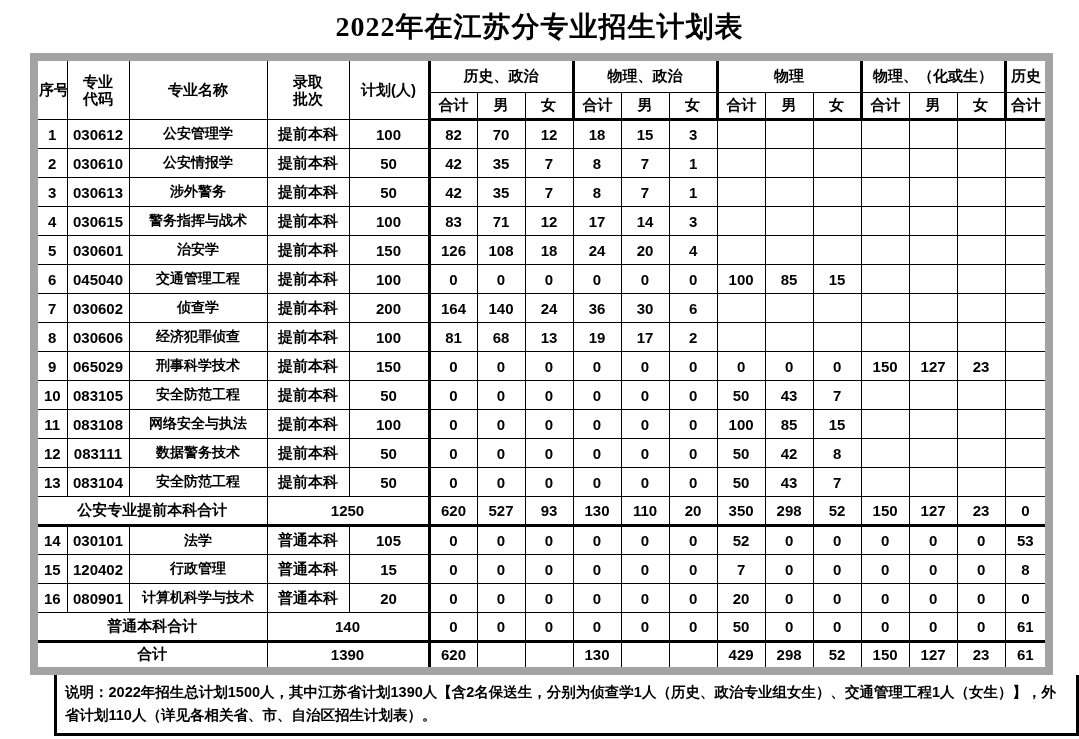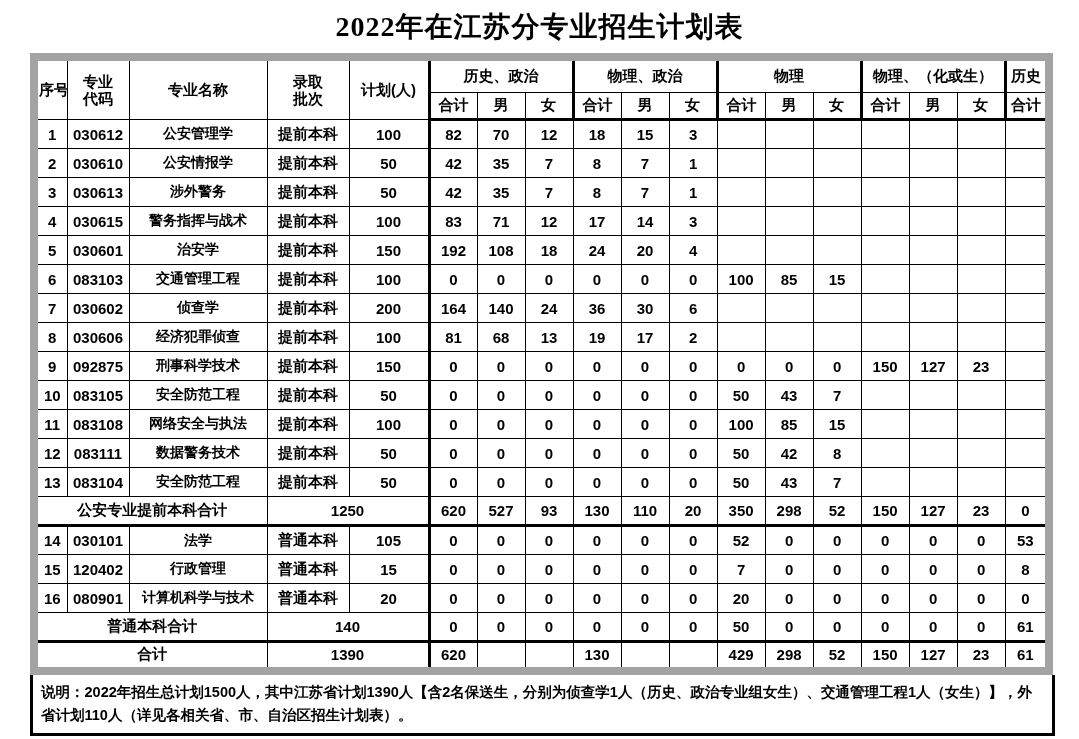--- a/index.html
+++ b/index.html
@@ -16,21 +16,21 @@
         overflow:hidden;white-space:nowrap;}
   thead tr.grprow th{height:31px;}
   thead tr.subhead th{height:25px;border-bottom:3px solid #000;}
   tbody tr{height:29px;}
   .pre{white-space:pre-line;line-height:1.15;}
   .vsep{border-left:3px solid #000;}
   tr.thick-bottom td{border-bottom:3px solid #000;}
   td.name-cell{font-size:14px;}
   .note{width:1003px;border:3px solid #000;border-top:none;
         padding:6px 8px 6px 8px;font-weight:700;font-size:14.5px;
-        line-height:1.6;text-align:left;color:#000;min-height:44px;}
+        line-height:1.6;text-align:left;color:#000;min-height:44px;margin-left:24px;}
 </style>
 </head>
 <body>
 
 <div class="page">
   <h1 class="title">2022年在江苏分专业招生计划表</h1>
 
   <table class="plan">
     <colgroup>
       <col style="width:33px">
@@ -163,37 +163,37 @@
           <td></td>
           <td></td>
           <td></td>
         </tr>
         <tr>
           <td>5</td>
           <td>030601</td>
           <td class="name-cell">治安学</td>
           <td>提前本科</td>
           <td>150</td>
-          <td class="vsep">192</td>
+          <td class="vsep">126</td>
           <td>108</td>
           <td>18</td>
           <td>24</td>
           <td>20</td>
           <td>4</td>
           <td></td>
           <td></td>
           <td></td>
           <td></td>
           <td></td>
           <td></td>
           <td></td>
         </tr>
         <tr>
           <td>6</td>
-          <td>083103</td>
+          <td>045040</td>
           <td class="name-cell">交通管理工程</td>
           <td>提前本科</td>
           <td>100</td>
           <td class="vsep">0</td>
           <td>0</td>
           <td>0</td>
           <td>0</td>
           <td>0</td>
           <td>0</td>
           <td>100</td>
@@ -239,21 +239,21 @@
           <td></td>
           <td></td>
           <td></td>
           <td></td>
           <td></td>
           <td></td>
           <td></td>
         </tr>
         <tr>
           <td>9</td>
-          <td>092875</td>
+          <td>065029</td>
           <td class="name-cell">刑事科学技术</td>
           <td>提前本科</td>
           <td>150</td>
           <td class="vsep">0</td>
           <td>0</td>
           <td>0</td>
           <td>0</td>
           <td>0</td>
           <td>0</td>
           <td>0</td>

